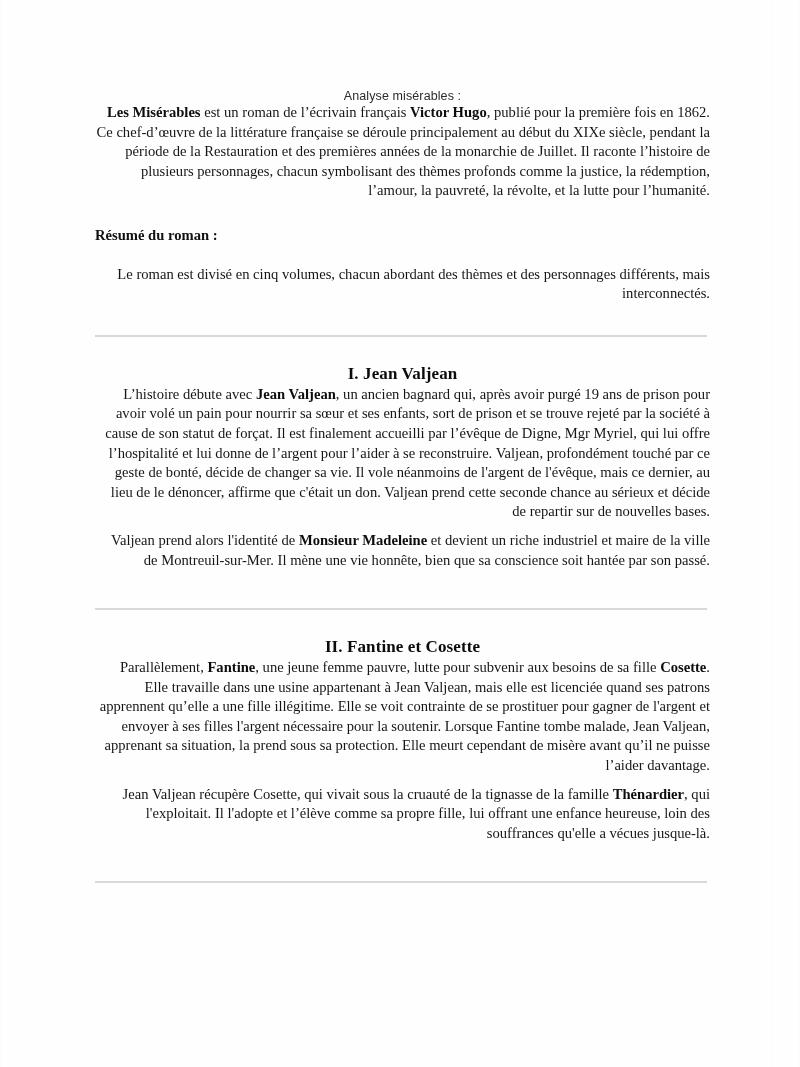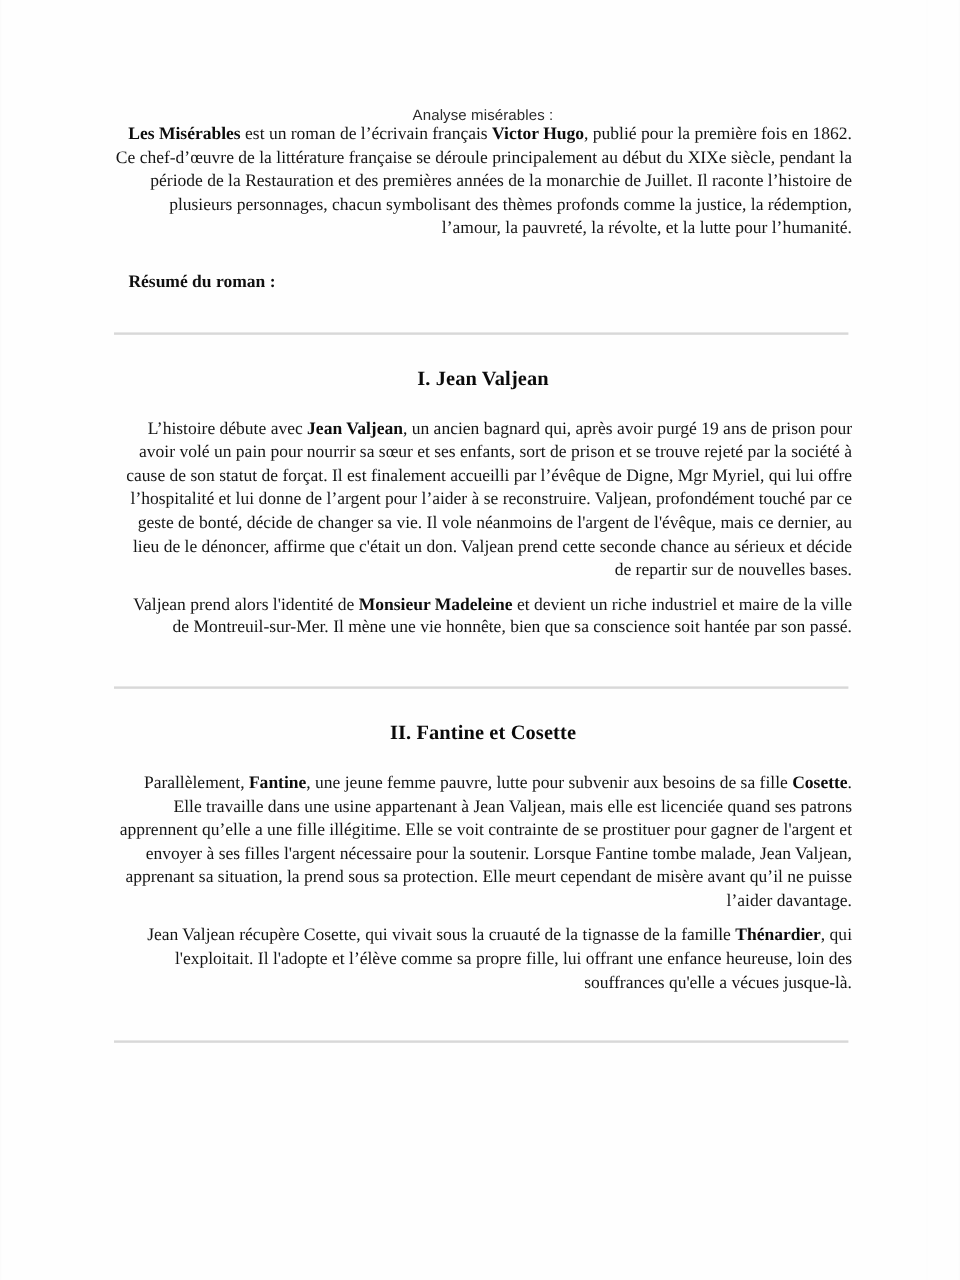--- a/index.html
+++ b/index.html
@@ -74,21 +74,21 @@
     text-align: right;
   }
 
   .para + .para {
     margin-top: 9px;
   }
 
   .gap-after-title { margin-top: 27px; }
 
   .subhead {
-    margin: 12px;
+    margin: 0;
     margin-top: 25px;
     font-size: 14.6px;
     line-height: 19.6px;
     font-weight: bold;
     color: #101010;
   }
 
   .subhead + .para { margin-top: 19px; }
 
   b, strong { font-weight: bold; color: #0d0d0d; }
@@ -109,37 +109,38 @@
     margin: 0;
     margin-top: 26px;
     font-size: 17px;
     line-height: 22px;
     font-weight: bold;
     color: #0b0b0b;
     letter-spacing: 0.1px;
     text-align: center;
   }
 
-  h2.section-heading + .para { margin-top: 22px; }
+  h2.section-heading + .para { }
 </style>
 </head>
 <body>
 
 <div class="page">
   <div class="page-frame"></div>
   <div class="edge-rule-right"></div>
 
   <div class="content">
 
     <h1 class="doc-title">Analyse misérables :</h1>
 
     <p class="para gap-after-title"><b>Les Misérables</b><span> est un roman de l’écrivain français </span><b>Victor Hugo</b><span>, publié pour la première fois en 1862. Ce chef-d’œuvre de la littérature française se déroule principalement au début du XIXe siècle, pendant la période de la Restauration et des premières années de la monarchie de Juillet. Il raconte l’histoire de plusieurs personnages, chacun symbolisant des thèmes profonds comme la justice, la rédemption, l’amour, la pauvreté, la révolte, et la lutte pour l’humanité.</span></p>
 
     <p class="subhead">Résumé du roman :</p>
 
+    <p class="para">Le roman est divisé en cinq volumes, chacun abordant des thèmes et des personnages différents, mais interconnectés.</p>
 
     <div class="rule-wrap-1">
       <hr class="rule">
     </div>
 
     <h2 class="section-heading">I. Jean Valjean</h2>
     <p class="para"><span>L’histoire débute avec </span><b>Jean Valjean</b><span>, un ancien bagnard qui, après avoir purgé 19 ans de prison pour avoir volé un pain pour nourrir sa sœur et ses enfants, sort de prison et se trouve rejeté par la société à cause de son statut de forçat. Il est finalement accueilli par l’évêque de Digne, Mgr Myriel, qui lui offre l’hospitalité et lui donne de l’argent pour l’aider à se reconstruire. Valjean, profondément touché par ce geste de bonté, décide de changer sa vie. Il vole néanmoins de l'argent de l'évêque, mais ce dernier, au lieu de le dénoncer, affirme que c'était un don. Valjean prend cette seconde chance au sérieux et décide de repartir sur de nouvelles bases.</span></p>
     <p class="para"><span>Valjean prend alors l'identité de </span><b>Monsieur Madeleine</b><span> et devient un riche industriel et maire de la ville de Montreuil-sur-Mer. Il mène une vie honnête, bien que sa conscience soit hantée par son passé.</span></p>
 
     <div class="rule-wrap-2">

